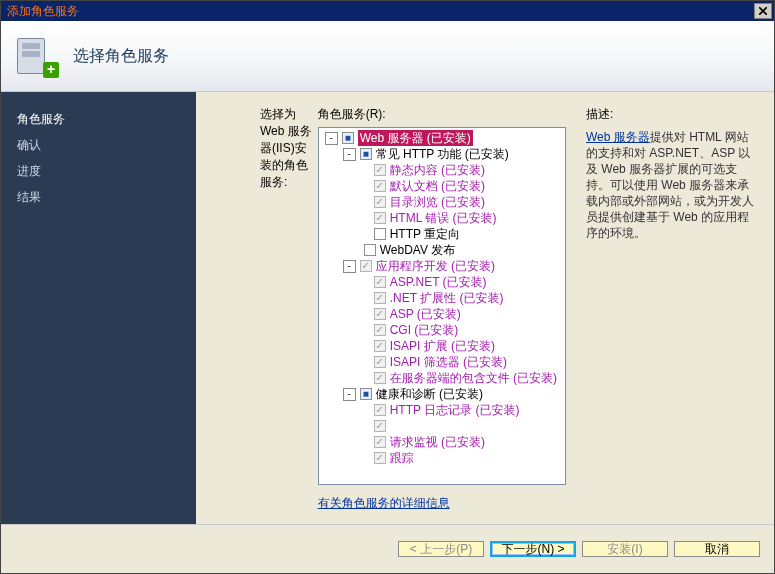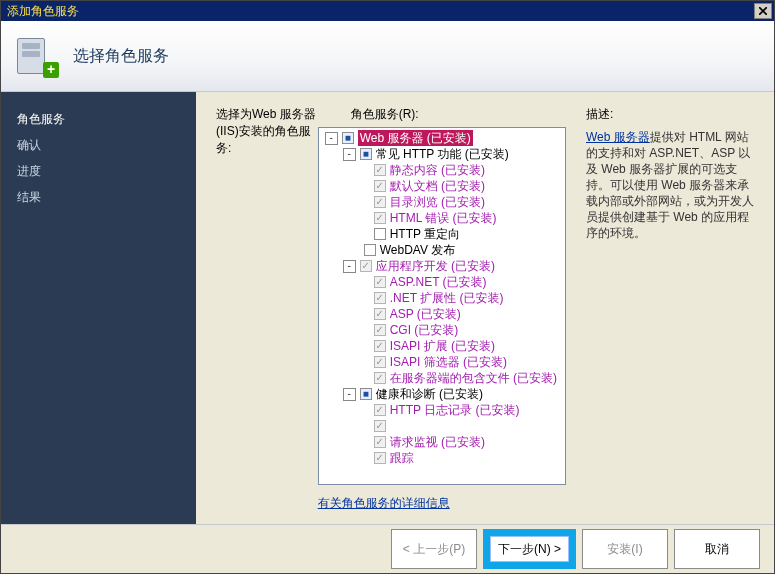--- a/index.html
+++ b/index.html
@@ -1,56 +1,56 @@
 <!DOCTYPE html>
 <html><head>
 <meta charset="utf-8">
 <style>
   html,body{margin:0;padding:0;font-family:"Microsoft YaHei","SimSun",Tahoma,sans-serif;font-size:12px;background:#ece9d8;height:100%;}
   .window{width:775px;height:574px;background:#ece9d8;border:1px solid #444;box-sizing:border-box;display:flex;flex-direction:column;position:relative;}
-  .titlebar{background:#0a246a;color:#fde047;height:20px;line-height:20px;padding-left:6px;display:flex;align-items:center;}
+  .titlebar{background:#0a246a;color:#f97316;height:20px;line-height:20px;padding-left:6px;display:flex;align-items:center;}
   .titlebar .title{flex:1;font-size:12px;}
   .titlebar .close{width:18px;height:16px;background:#d4d0c8;color:#000;display:flex;align-items:center;justify-content:center;margin-right:2px;border:1px solid #808080;box-sizing:border-box;}
   .header{height:70px;background:linear-gradient(#fff,#f4f5f7 60%,#e4e7ee);border-bottom:1px solid #c6c8cc;display:flex;align-items:center;padding-left:14px;}
   .header .icon{width:40px;height:40px;position:relative;margin-right:18px;}
   .header .server{width:26px;height:34px;background:#d6dde6;border:1px solid #7b8799;border-radius:2px;position:absolute;top:2px;left:2px;}
   .header .server::before{content:"";position:absolute;top:4px;left:4px;width:18px;height:6px;background:#a7b3c4;border-radius:1px;}
   .header .server::after{content:"";position:absolute;top:12px;left:4px;width:18px;height:6px;background:#a7b3c4;border-radius:1px;}
   .header .plus{position:absolute;right:-4px;bottom:-2px;width:16px;height:16px;background:#3aa000;color:#fff;font-weight:bold;font-size:14px;line-height:14px;text-align:center;border-radius:2px;}
   .header h1{font-size:16px;color:#1f3b5f;font-weight:normal;margin:0;}
-  .body{flex:1;display:flex;min-height:0;}
+  .body{flex:1;display:flex;min-height:0;gap:44px;}
   .sidebar{width:195px;background:#2b3b53;color:#ced8e6;padding:14px 0 0 16px;box-sizing:border-box;}
   .sidebar .step{height:26px;line-height:26px;font-size:12px;}
   .sidebar .step.current{color:#fff;}
   .content{flex:1;padding:14px 16px 8px 20px;display:flex;flex-direction:row;min-height:0;}
   .instr{margin-bottom:8px;}
   .twocol{display:flex;gap:20px;flex:1;min-height:0;}
   .leftcol{flex:1;display:flex;flex-direction:column;min-height:0;}
-  .rs-label{margin-bottom:4px;margin-left:33px;}
+  .rs-label{margin-bottom:4px;}
   .tree{flex:1;border:1px solid #7b8ea5;background:#fff;overflow:auto;padding:2px 0;}
   .node{white-space:nowrap;display:flex;align-items:center;height:16px;line-height:16px;padding-right:8px;}
   .exp{width:11px;height:11px;border:1px solid #888;font-size:10px;line-height:9px;text-align:center;margin-right:4px;color:#333;display:inline-block;background:#fff;}
   .noexp{width:13px;display:inline-block;}
   .cb{width:12px;height:12px;border:1px solid #8e8e8e;margin-right:4px;display:inline-flex;align-items:center;justify-content:center;background:#fff;box-sizing:border-box;}
   .cb.tri{background:#e8efff;}
   .cb.dis{background:#f0f0f0;border-color:#b5b5b5;}
   .cb .mark{color:#1c4fa0;font-size:10px;line-height:10px;}
   .cb.dis .mark{color:#9a9a9a;}
   .lbl{color:#000;}
   .lbl.dis{color:#a21caf;}
   .lbl.sel{background:#be185d;color:#fff;padding:0 2px;}
   .learn{color:#0032a0;text-decoration:underline;margin:10px 0 4px 0;display:inline-block;}
   .rightcol{width:172px;}
   .desc-head{margin-bottom:6px;}
   .desc{color:#333;line-height:16px;}
   .desc .link{color:#0032a0;text-decoration:underline;}
   .footer{height:48px;border-top:1px solid #c6c8cc;display:flex;align-items:center;justify-content:flex-end;padding-right:14px;gap:6px;}
-  .btn{min-width:86px;height:40px;border:1px solid #8b8b8b;background:#ffffff;font-size:12px;display:inline-flex;align-items:center;justify-content:center;padding:0 8px;box-sizing:border-box;}
+  .btn{min-width:86px;height:16px;border:1px solid #8b8b8b;background:#fef9c3;font-size:12px;display:inline-flex;align-items:center;justify-content:center;padding:0 8px;box-sizing:border-box;}
   .btn.disabled{color:#8b8b8b;}
-  .btn.primary{border:7px solid #0ea5e9;box-shadow:inset 0 0 0 1px #9cc0ff;}
+  .btn.primary{border:2px solid #0ea5e9;box-shadow:inset 0 0 0 1px #9cc0ff;}
 </style>
 </head>
 <body>
 
 <div class="window">
 
   <div class="titlebar">
     <span class="title">添加角色服务</span>
     <span class="close">
       <svg width="8" height="8" viewBox="0 0 8 8">

